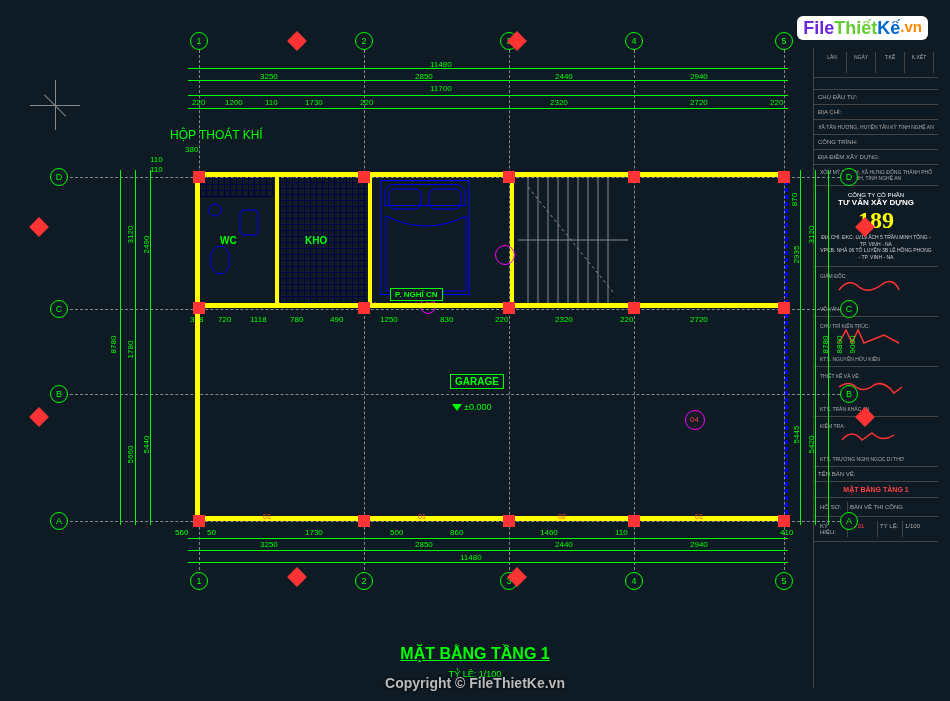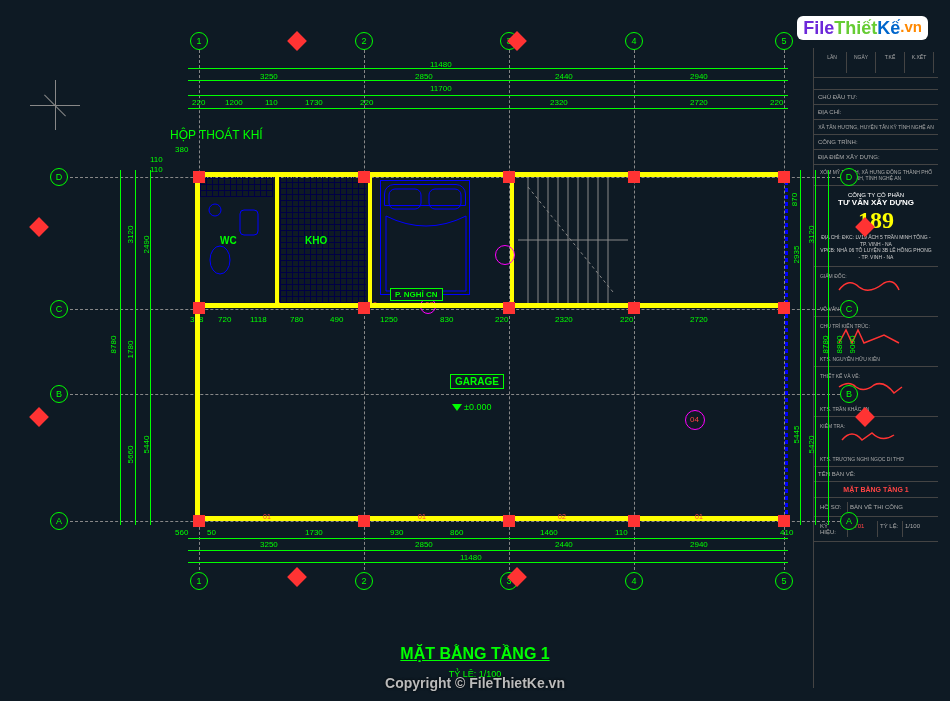--- a/index.html
+++ b/index.html
@@ -215,39 +215,39 @@
 <div class="dim" style="top:300px;left:25px;transform:rotate(-90deg)">8780</div>
 <div class="dim-line-v" style="left:55px;top:130px;height:355px"></div>
 <div class="dim" style="top:190px;left:42px;transform:rotate(-90deg)">3120</div>
 <div class="dim" style="top:305px;left:42px;transform:rotate(-90deg)">1780</div>
 <div class="dim" style="top:410px;left:42px;transform:rotate(-90deg)">5660</div>
 <div class="dim-line-v" style="left:70px;top:130px;height:355px"></div>
 <div class="dim" style="top:200px;left:58px;transform:rotate(-90deg)">2490</div>
 <div class="dim" style="top:400px;left:58px;transform:rotate(-90deg)">5440</div>
 <div class="dim" style="top:115px;left:70px">110</div>
 <div class="dim" style="top:125px;left:70px">110</div>
-<div class="dim" style="top:105px;left:95px">380</div>
+<div class="dim" style="top:105px;left:105px">380</div>
 
 <div class="dim-line-v" style="left:720px;top:130px;height:355px"></div>
 <div class="dim" style="top:155px;left:708px;transform:rotate(-90deg)">870</div>
 <div class="dim" style="top:210px;left:708px;transform:rotate(-90deg)">2935</div>
 <div class="dim" style="top:390px;left:708px;transform:rotate(-90deg)">5445</div>
 <div class="dim-line-v" style="left:735px;top:130px;height:355px"></div>
 <div class="dim" style="top:190px;left:723px;transform:rotate(-90deg)">3120</div>
 <div class="dim" style="top:400px;left:723px;transform:rotate(-90deg)">5420</div>
 <div class="dim-line-v" style="left:748px;top:130px;height:355px"></div>
 <div class="dim" style="top:300px;left:737px;transform:rotate(-90deg)">8780</div>
 <div class="dim" style="top:300px;left:751px;transform:rotate(-90deg)">8800</div>
 <div class="dim" style="top:300px;left:764px;transform:rotate(-90deg)">9000</div>
 
 <div class="dim-line" style="top:498px;left:108px;width:600px"></div>
 <div class="dim" style="top:488px;left:95px">560</div>
 <div class="dim" style="top:488px;left:127px">50</div>
 <div class="dim" style="top:488px;left:225px">1730</div>
-<div class="dim" style="top:488px;left:310px">930</div>
+<div class="dim" style="top:488px;left:310px">500</div>
 <div class="dim" style="top:488px;left:370px">860</div>
 <div class="dim" style="top:488px;left:460px">1460</div>
 <div class="dim" style="top:488px;left:535px">110</div>
 <div class="dim" style="top:488px;left:700px">410</div>
 <div class="dim-line" style="top:510px;left:108px;width:600px"></div>
 <div class="dim" style="top:500px;left:180px">3250</div>
 <div class="dim" style="top:500px;left:335px">2850</div>
 <div class="dim" style="top:500px;left:475px">2440</div>
 <div class="dim" style="top:500px;left:610px">2940</div>
 <div class="dim-line" style="top:522px;left:108px;width:600px"></div>

